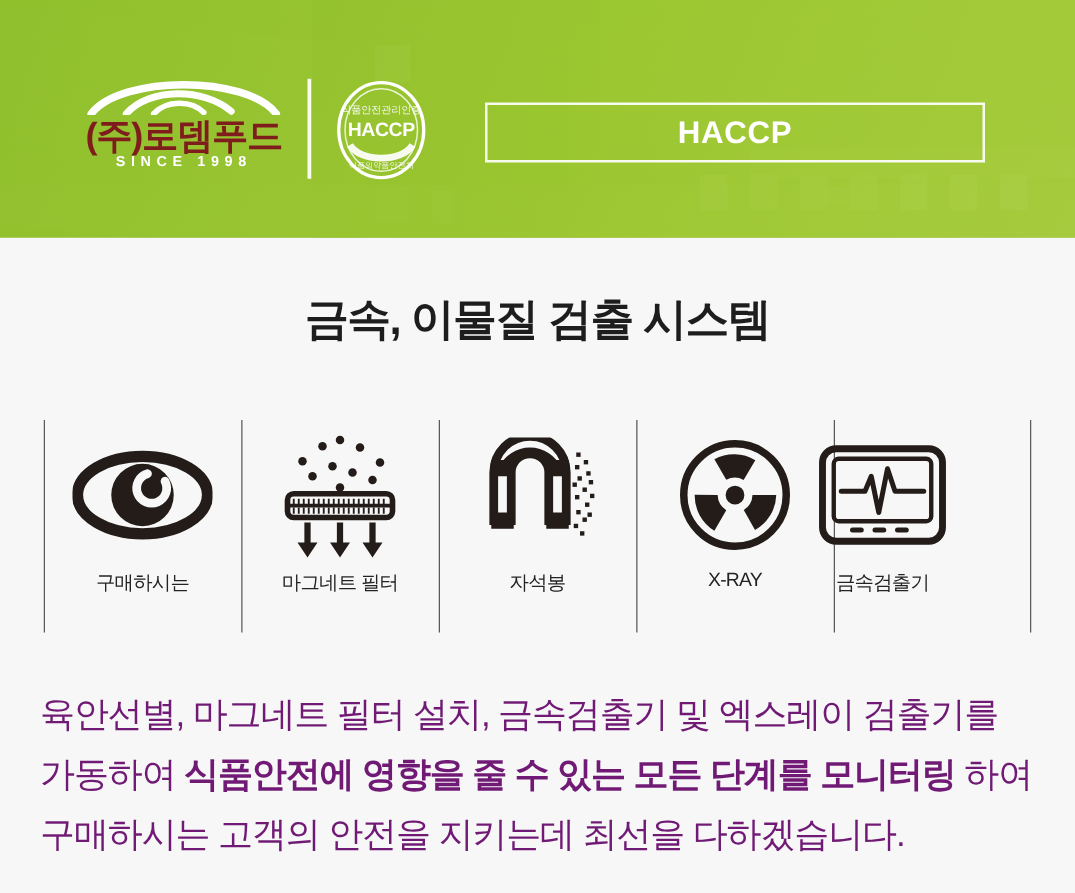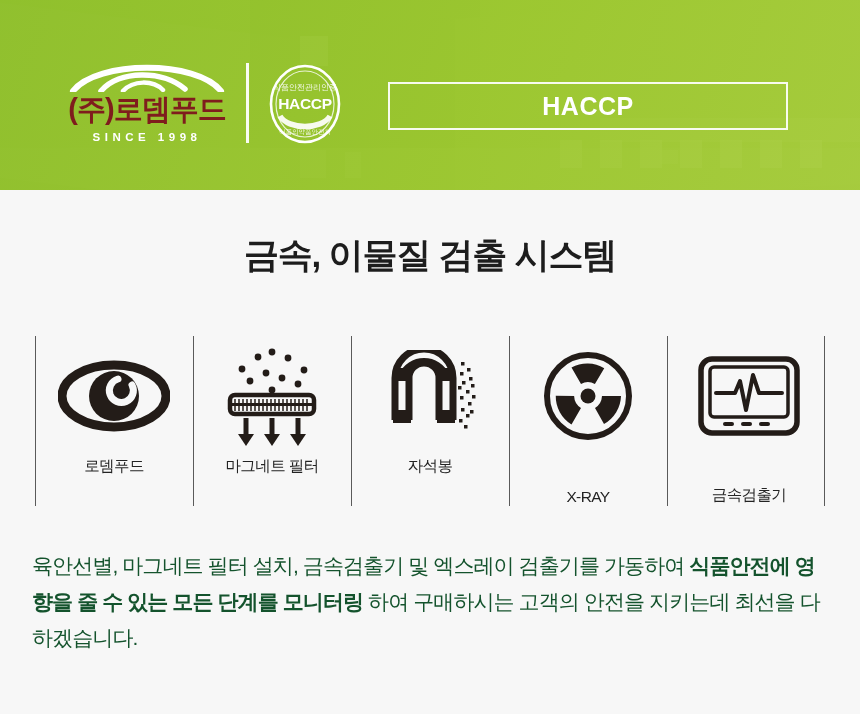--- a/index.html
+++ b/index.html
@@ -43,21 +43,21 @@
 
   .hero-inner { position:absolute; inset:0; }
 
   .logo-block { position:absolute; left:62px; top:58px; width:170px; text-align:center; }
   .logo-arcs { width:160px; height:34px; margin:0 auto 2px; display:block; }
   .logo-name {
     font-size:29px; font-weight:700; color:#7f1d1d; letter-spacing:-1px;
     line-height:1.05; white-space:nowrap;
   }
   .logo-since {
-    margin-top:7px; font-size:11.5px; font-weight:700; color:#ffffff;
+    font-size:11.5px; font-weight:700; color:#ffffff;
     letter-spacing:4.5px; white-space:nowrap;
   }
 
   .hero-divider {
     position:absolute; left:246px; top:63px; width:3px; height:80px;
     background:#ffffff; opacity:.95;
   }
 
   .haccp-seal { position:absolute; left:268px; top:64px; width:74px; height:80px; }
 
@@ -86,21 +86,21 @@
   .cell .glyph {
     height:120px; display:flex; align-items:center; justify-content:center;
   }
   .cell .cap {
     font-size:15.5px; color:#232323; letter-spacing:-.6px; white-space:nowrap;
   }
 
   
   .body-copy {
     position:absolute; left:32px; top:548px; width:800px;
-    font-size:21px; line-height:1.72; color:#14532d; letter-spacing:-.9px;
+    font-size:28px; line-height:1.72; color:#701a75; letter-spacing:-.9px;
   }
   .body-copy b { font-weight:700; }
 </style>
 </head>
 <body>
 
 <div class="page">
 
   <div class="hero">
     <div class="hero-photo">
@@ -166,21 +166,21 @@
 
     <div class="cell" style="left:35px;">
       <div class="glyph">
         <svg width="112" height="78" viewBox="0 0 112 78">
           <ellipse cx="56" cy="39" rx="52" ry="31" fill="none" stroke="#231c18" stroke-width="9"></ellipse>
           <circle cx="56" cy="39" r="25" fill="#231c18"></circle>
           <path d="M58 20 a19 19 0 1 0 17 12 a11 11 0 1 1 -17 -12 z" fill="#ffffff" opacity="0"></path>
           <path d="M74 28 a12 12 0 1 1 -14 -6" fill="none" stroke="#f7f7f7" stroke-width="7" stroke-linecap="round"></path>
         </svg>
       </div>
-      <div class="cap">로뎀푸드</div>
+      <div class="cap">구매하시는</div>
     </div>
 
     <div class="cell" style="left:193px;text-align:center;">
       <div class="glyph">
         <svg width="104" height="104" viewBox="0 0 104 104">
           <g fill="#231c18">
             <circle cx="22" cy="25" r="3.4"></circle>
               <circle cx="38" cy="13" r="3.4"></circle>
             <circle cx="52" cy="8" r="3.4"></circle>
               <circle cx="68" cy="14" r="3.4"></circle>
@@ -272,34 +272,34 @@
             <rect x="84" y="75" width="3.5" height="3.5"></rect>
               <rect x="91" y="34" width="3.5" height="3.5"></rect>
             <rect x="92" y="45" width="3.5" height="3.5"></rect>
               <rect x="90" y="60" width="3.5" height="3.5"></rect>
           </g>
         </svg>
       </div>
       <div class="cap">자석봉</div>
     </div>
 
-    <div class="cell" style="left:509px;gap:32px;">
+    <div class="cell" style="left:509px;">
       <div class="glyph">
         <svg width="90" height="90" viewBox="0 0 90 90">
           <circle cx="45" cy="45" r="41" fill="none" stroke="#231c18" stroke-width="6"></circle>
           <circle cx="45" cy="45" r="7.5" fill="#231c18"></circle>
           <path d="M45 12 A33 33 0 0 1 73 29 L57 38 A15 15 0 0 0 45 31 Z" fill="#231c18" transform="rotate(-30 45 45)"></path>
           <path d="M45 12 A33 33 0 0 1 73 29 L57 38 A15 15 0 0 0 45 31 Z" fill="#231c18" transform="rotate(90 45 45)"></path>
           <path d="M45 12 A33 33 0 0 1 73 29 L57 38 A15 15 0 0 0 45 31 Z" fill="#231c18" transform="rotate(210 45 45)"></path>
         </svg>
       </div>
       <div class="cap">X-RAY</div>
     </div>
 
-    <div class="cell" style="left:670px;justify-content:space-between;">
+    <div class="cell" style="left:627px;">
       <div class="glyph">
         <svg width="104" height="82" viewBox="0 0 104 82">
           <rect x="4" y="4" width="96" height="74" rx="11" fill="none" stroke="#231c18" stroke-width="5.5"></rect>
           <rect x="13" y="12" width="78" height="50" rx="4" fill="none" stroke="#231c18" stroke-width="3.5"></rect>
           <path d="M19 38 L38 38 L43 26 L49 55 L56 20 L62 38 L85 38" fill="none" stroke="#231c18" stroke-width="4" stroke-linejoin="round" stroke-linecap="round"></path>
           <g fill="#231c18">
             <rect x="26" y="67" width="11" height="4" rx="2"></rect>
             <rect x="44" y="67" width="11" height="4" rx="2"></rect>
             <rect x="62" y="67" width="11" height="4" rx="2"></rect>
           </g>

